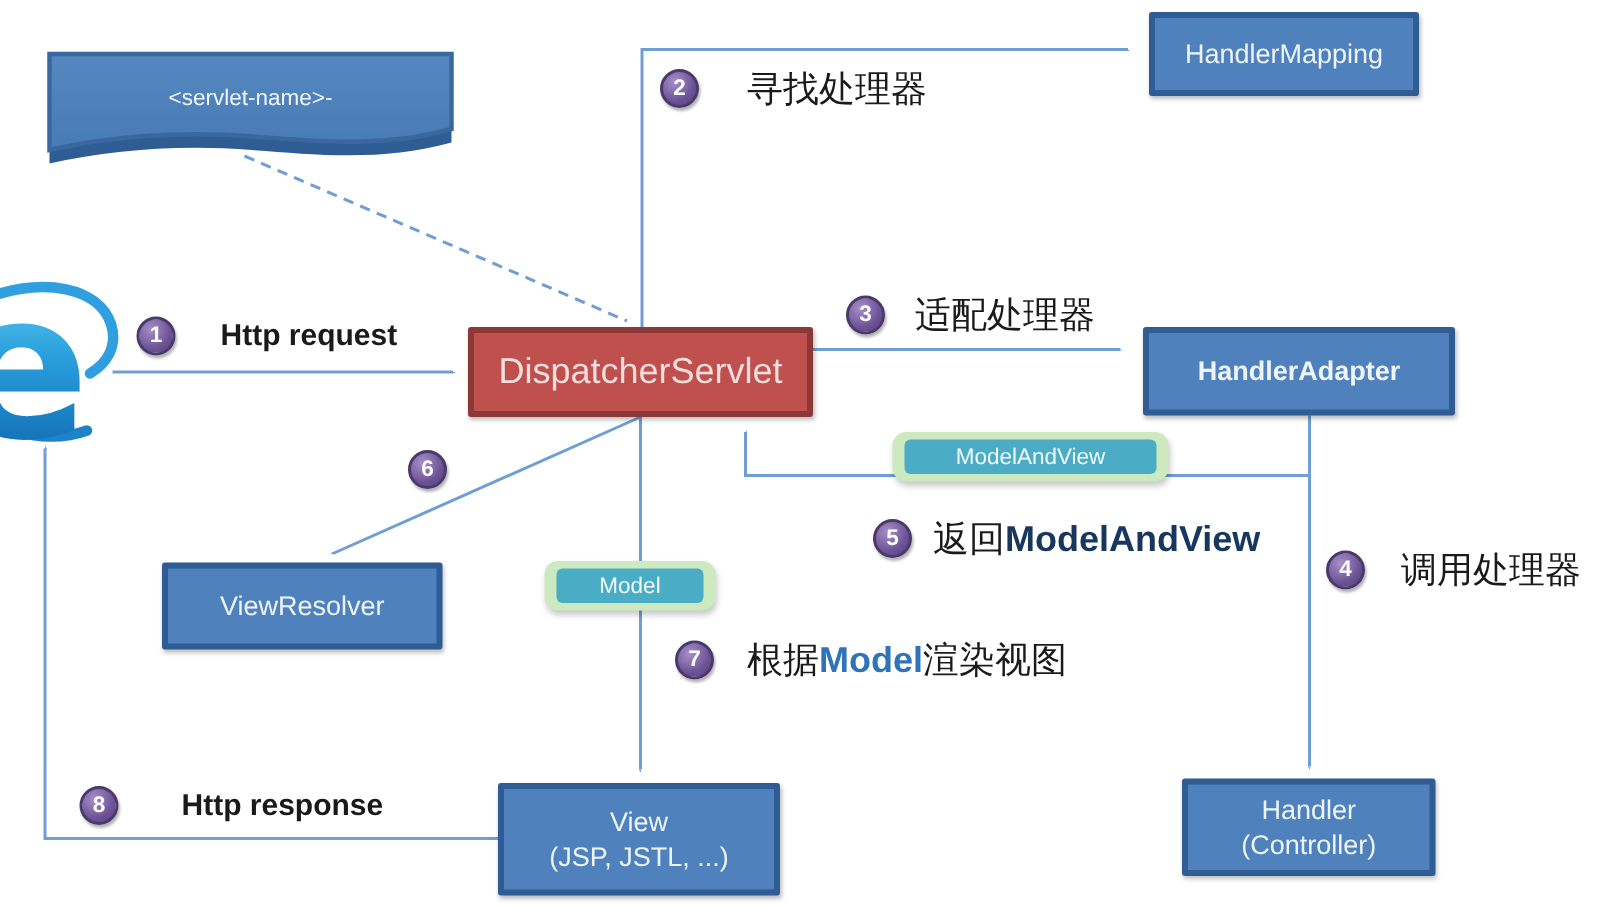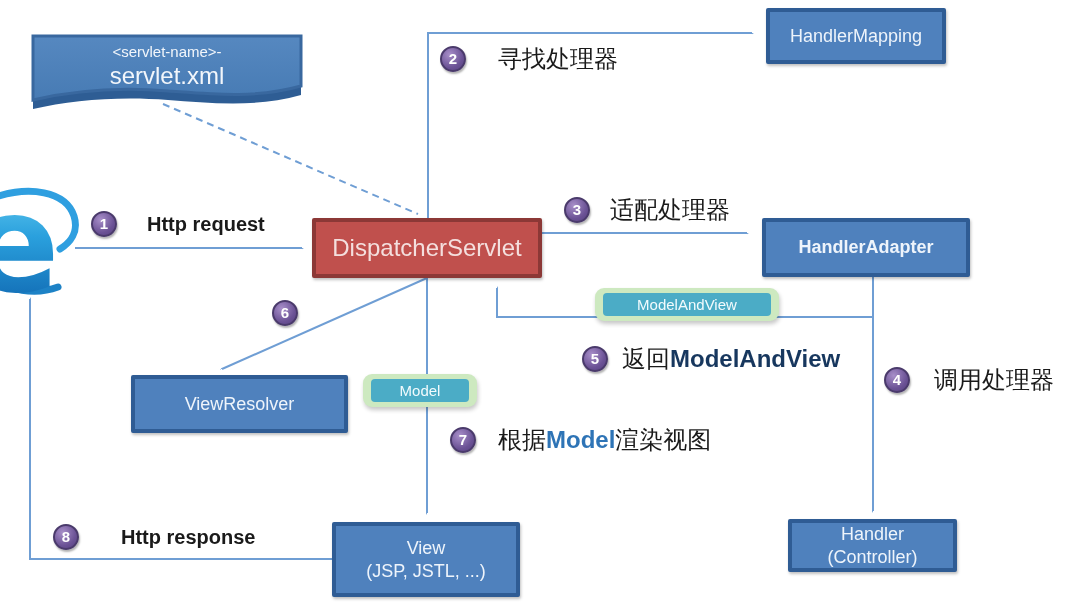--- a/index.html
+++ b/index.html
@@ -100,41 +100,40 @@
 
     <path d="M427,278 L222,369" fill="none" stroke="#6f9ed4" stroke-width="2" marker-end="url(#arr)"></path>
 
     <path d="M427,278 V513" fill="none" stroke="#6f9ed4" stroke-width="2" marker-end="url(#arr)"></path>
 
     <path d="M332,559 H30 V299" fill="none" stroke="#6f9ed4" stroke-width="2" marker-end="url(#arr)"></path>
   </svg>
 
   <div class="banner-text" style="left:38px;top:40px;width:258px;height:52px;">
     <span class="l1">&lt;servlet-name&gt;-</span>
-    <span class="l2">servlet.xml</span>
   </div>
 
   <div class="node red" style="left:312px;top:218px;width:230px;height:60px;">
     <span>DispatcherServlet</span>
   </div>
 
   <div class="node" style="left:766px;top:8px;width:180px;height:56px;">
     <span>HandlerMapping</span>
   </div>
 
   <div class="node" style="left:762px;top:218px;width:208px;height:59px;font-weight:bold;">
     <span>HandlerAdapter</span>
   </div>
 
-  <div class="node" style="left:788px;top:519px;width:169px;height:53px;">
+  <div class="node" style="left:788px;top:519px;width:169px;height:65px;">
     <span>Handler</span>
     <span>(Controller)</span>
   </div>
 
-  <div class="node" style="left:131px;top:375px;width:217px;height:58px;">
+  <div class="node" style="left:108px;top:375px;width:187px;height:58px;">
     <span>ViewResolver</span>
   </div>
 
   <div class="node" style="left:332px;top:522px;width:188px;height:75px;">
     <span>View</span>
     <span>(JSP, JSTL, ...)</span>
   </div>
 
   <div class="badge" style="left:595px;top:288px;">
     <div class="inner" style="min-width:140px;">ModelAndView</div>

